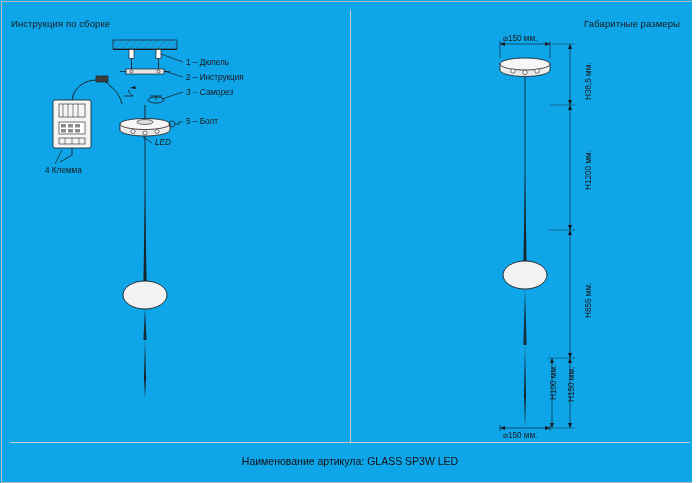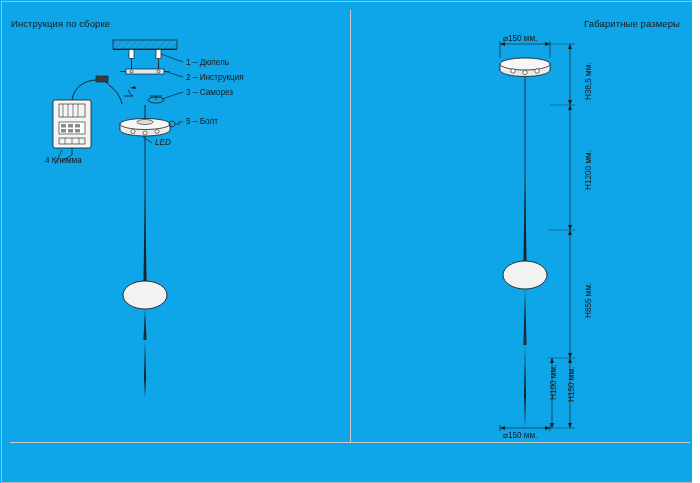--- a/index.html
+++ b/index.html
@@ -193,23 +193,23 @@
       <line x1="164" y1="71" x2="183" y2="77"></line>
       <line x1="162" y1="99" x2="183" y2="92"></line>
       <line x1="178" y1="122" x2="183" y2="122"></line>
       <line x1="143" y1="137" x2="152" y2="143"></line>
       <line x1="62" y1="150" x2="55" y2="164"></line>
     </g>
   </svg>
 
   <div class="lbl" style="left:186px; top:58px;"><span>1</span>&nbsp;–&nbsp;<span>Дюпель</span></div>
   <div class="lbl" style="left:186px; top:73px;"><span>2</span>&nbsp;–&nbsp;<span>Инструкция</span></div>
-  <div class="lbl" style="left:186px; top:88px;"><span>3</span>&nbsp;–&nbsp;<span>Саморез</span></div>
+  <div class="lbl" style="left:186px; top:88px;font-style:italic;"><span>3</span>&nbsp;–&nbsp;<span>Саморез</span></div>
   <div class="lbl" style="left:186px; top:117px;text-align:right;"><span>5</span>&nbsp;–&nbsp;<span>Болт</span></div>
-  <div class="lbl" style="left:45px; top:156px;"><span>4</span>&nbsp;<span>Клемма</span></div>
+  <div class="lbl" style="left:45px; top:166px;"><span>4</span>&nbsp;<span>Клемма</span></div>
   <div class="lbl" style="left:155px; top:138px;font-style:italic;">LED</div>
 
   <svg class="layer" viewBox="0 0 700 483">
 
     <g>
       <ellipse cx="525" cy="70" rx="25" ry="6.5" fill="#e9e9e9" stroke="#1a1a1a" stroke-width="0.8"></ellipse>
       <path d="M500 70 L500 64 C500 58.5, 550 58.5, 550 64 L550 70" fill="#f2f2f2" stroke="#1a1a1a" stroke-width="0.8"></path>
       <ellipse cx="525" cy="64" rx="25" ry="6" fill="#f7f7f7" stroke="#1a1a1a" stroke-width="0.8"></ellipse>
       <circle cx="513" cy="71" r="2.2" fill="#ffffff" stroke="#1a1a1a" stroke-width="0.6"></circle>
       <circle cx="525" cy="72.5" r="2.2" fill="#ffffff" stroke="#1a1a1a" stroke-width="0.6"></circle>
@@ -279,14 +279,15 @@
 
   <div class="lbl" style="left:503px; top:33px;">⌀150 мм.</div>
   <div class="lbl" style="left:503px; top:430px;">⌀150 мм.</div>
 
   <div class="lbl-rot" style="left:584px; top:100px;">H38,5 мм.</div>
   <div class="lbl-rot" style="left:584px; top:190px;">H1200 мм.</div>
   <div class="lbl-rot" style="left:584px; top:318px;">H855 мм.</div>
   <div class="lbl-rot" style="left:549px; top:400px;">H100 мм.</div>
   <div class="lbl-rot" style="left:567px; top:402px;">H150 мм.</div>
 
+  <div class="footer-text">Наименование артикула: GLASS SP3W LED</div>
 
 </div>
 
 </body></html>

